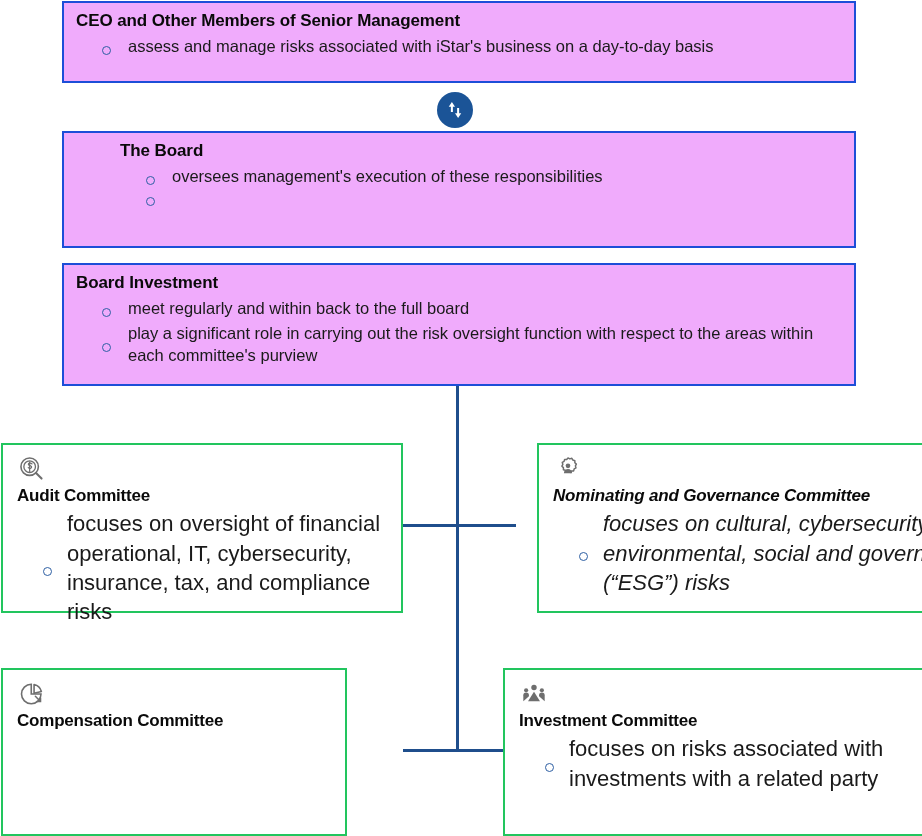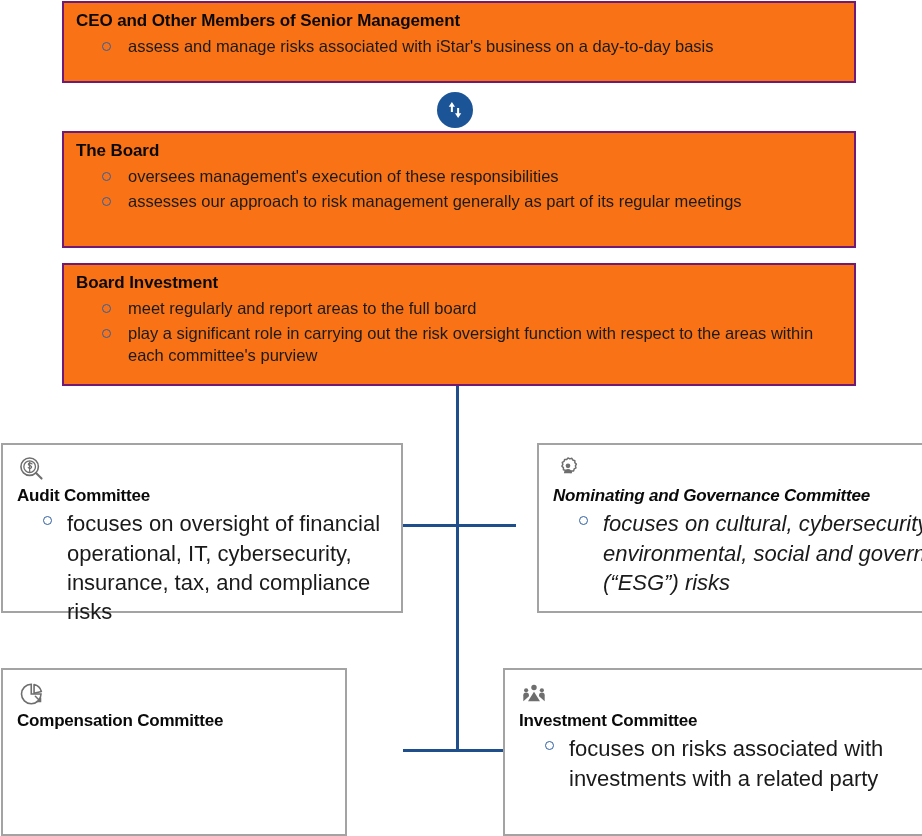--- a/index.html
+++ b/index.html
@@ -20,22 +20,22 @@
     position: absolute;
     left: 0; top: 0;
     width: 922px;
     height: 836px;
   }
 
   
   .box {
     position: absolute;
     box-sizing: border-box;
-    border: 2px solid #701a75;
-    background: #f97316;
+    border: 2px solid #1d4ed8;
+    background: #f0abfc;
     z-index: 3;
   }
   .box-inner {
     padding: 8px 12px 8px 12px;
   }
 
   .box-title {
     font-size: 17px;
     font-weight: bold;
     color: #0a0a0a;
@@ -46,21 +46,21 @@
   }
 
   
   .bullets {
     list-style: none;
     margin: 0;
     padding: 0;
   }
   .bullet-row {
     display: flex;
-    align-items: flex-start;
+    align-items: center;
     margin-bottom: 2px;
   }
   .bullet-mark {
     flex: 0 0 auto;
     width: 9px;
     height: 9px;
     border: 1.6px solid #2E5FA3;
     border-radius: 50%;
     margin-top: 7px;
     margin-right: 17px;
@@ -68,21 +68,21 @@
   }
   .bullet-text {
     font-size: 16.5px;
     line-height: 1.36;
     color: #1a1a1a;
     font-weight: 400;
   }
 
   
   #box-ceo   { left: 62px;  top: 1px;   width: 794px; height: 82px; }
-  #box-board { left: 62px;  top: 131px; width: 794px; height: 117px; }
+  #box-board { left: 62px;  top: 131px; width: 794px; height: 117px; padding-left: 44px; }
   #box-comm  { left: 62px;  top: 263px; width: 794px; height: 123px; }
 
   #box-ceo .bullet-mark   { margin-left: 26px; }
   #box-board .bullet-mark { margin-left: 26px; }
   #box-comm .bullet-mark  { margin-left: 26px; }
 
   
   #arrow-badge {
     position: absolute;
     left: 437px;
@@ -94,21 +94,21 @@
     z-index: 6;
     display: flex;
     align-items: center;
     justify-content: center;
   }
 
   
   .quad {
     position: absolute;
     box-sizing: border-box;
-    border: 2px solid #a3a3a3;
+    border: 2px solid #22c55e;
     background: #ffffff;
     z-index: 3;
   }
   .quad-inner { padding: 9px 10px 8px 14px; }
   .quad-icon {
     height: 30px;
     margin-bottom: 2px;
     display: block;
   }
   .quad-title {
@@ -172,33 +172,32 @@
   <div class="box" id="box-board">
     <div class="box-inner">
       <div class="box-title">The Board</div>
       <ul class="bullets">
         <li class="bullet-row">
           <span class="bullet-mark"></span>
           <span class="bullet-text">oversees management's execution of these responsibilities</span>
         </li>
         <li class="bullet-row">
           <span class="bullet-mark"></span>
-          <span class="bullet-text">assesses our approach to risk management generally as part of its regular meetings</span>
         </li>
       </ul>
     </div>
   </div>
 
   <div class="box" id="box-comm">
     <div class="box-inner">
       <div class="box-title">Board Investment</div>
       <ul class="bullets">
         <li class="bullet-row">
           <span class="bullet-mark"></span>
-          <span class="bullet-text">meet regularly and report areas to the full board</span>
+          <span class="bullet-text">meet regularly and within back to the full board</span>
         </li>
         <li class="bullet-row">
           <span class="bullet-mark"></span>
           <span class="bullet-text">play a significant role in carrying out the risk oversight function with respect to the areas within each committee's purview</span>
         </li>
       </ul>
     </div>
   </div>
 
   <div class="quad" id="box-audit">

